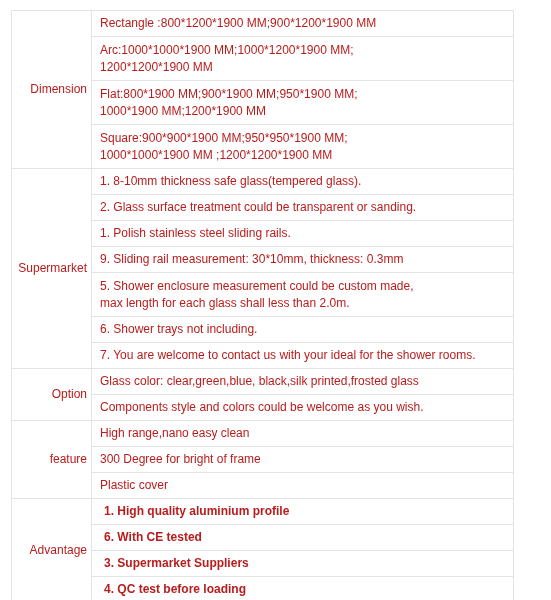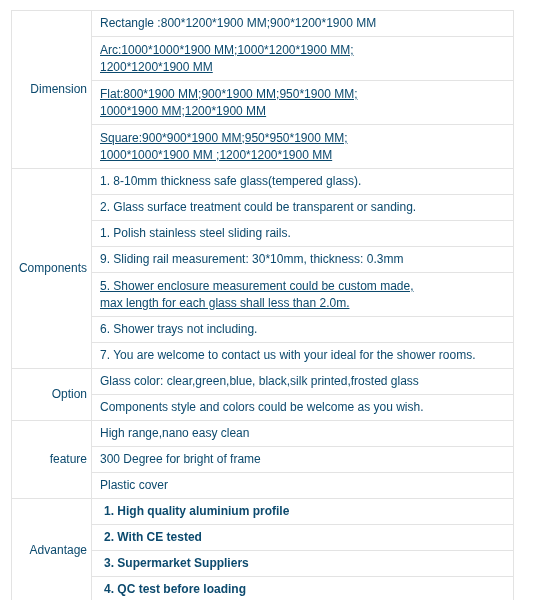--- a/index.html
+++ b/index.html
@@ -28,21 +28,21 @@
     border-collapse: collapse;
     table-layout: fixed;
     background: #ffffff;
   }
 
   table.spec col.c-label { width: 80px; }
   table.spec col.c-value { width: 422px; }
 
   table.spec td {
     border: 1px solid #e3e3e3;
-    color: #0c4a6e;
+    color: #b91c1c;
     font-size: 12px;
     line-height: 17px;
     vertical-align: middle;
     background: #ffffff;
   }
 
   td.label {
     text-align: right;
     padding: 4px 4px;
     color: #666666;
@@ -50,21 +50,21 @@
   }
 
   td.value {
     padding: 4px 8px;
     text-align: left;
     white-space: pre-line;
     word-break: normal;
   }
 
   td.value.one-line { height: 16px; }
-  td.value.two-line { height: 35px; text-decoration: underline; }
+  td.value.two-line { height: 35px; }
 
   
   td.value.indent { padding-left: 12px; font-weight: bold; }
 </style>
 </head>
 <body>
 
 <div id="spec-wrap">
   <table class="spec">
     <colgroup>
@@ -82,21 +82,21 @@
         </tr>
         <tr>
           <td class="value two-line">Flat:800*1900 MM;900*1900 MM;950*1900 MM;
 1000*1900 MM;1200*1900 MM</td>
         </tr>
         <tr>
           <td class="value two-line">Square:900*900*1900 MM;950*950*1900 MM;
 1000*1000*1900 MM ;1200*1200*1900 MM</td>
         </tr>
         <tr>
-          <td class="label" rowspan="7">Components</td>
+          <td class="label" rowspan="7">Supermarket</td>
           <td class="value one-line">1. 8-10mm thickness safe glass(tempered glass).</td>
         </tr>
         <tr>
           <td class="value one-line">2. Glass surface treatment could be transparent or sanding.</td>
         </tr>
         <tr>
           <td class="value one-line">1. Polish stainless steel sliding rails.</td>
         </tr>
         <tr>
           <td class="value one-line">9. Sliding rail measurement: 30*10mm, thickness: 0.3mm</td>
@@ -126,21 +126,21 @@
           <td class="value one-line">300 Degree for bright of frame</td>
         </tr>
         <tr>
           <td class="value one-line">Plastic cover</td>
         </tr>
         <tr>
           <td class="label" rowspan="4">Advantage</td>
           <td class="value one-line indent">1. High quality aluminium profile</td>
         </tr>
         <tr>
-          <td class="value one-line indent">2. With CE tested</td>
+          <td class="value one-line indent">6. With CE tested</td>
         </tr>
         <tr>
           <td class="value one-line indent">3. Supermarket Suppliers</td>
         </tr>
         <tr>
           <td class="value one-line indent">4. QC test before loading</td>
         </tr>
       </tbody>
   </table>
 </div>

